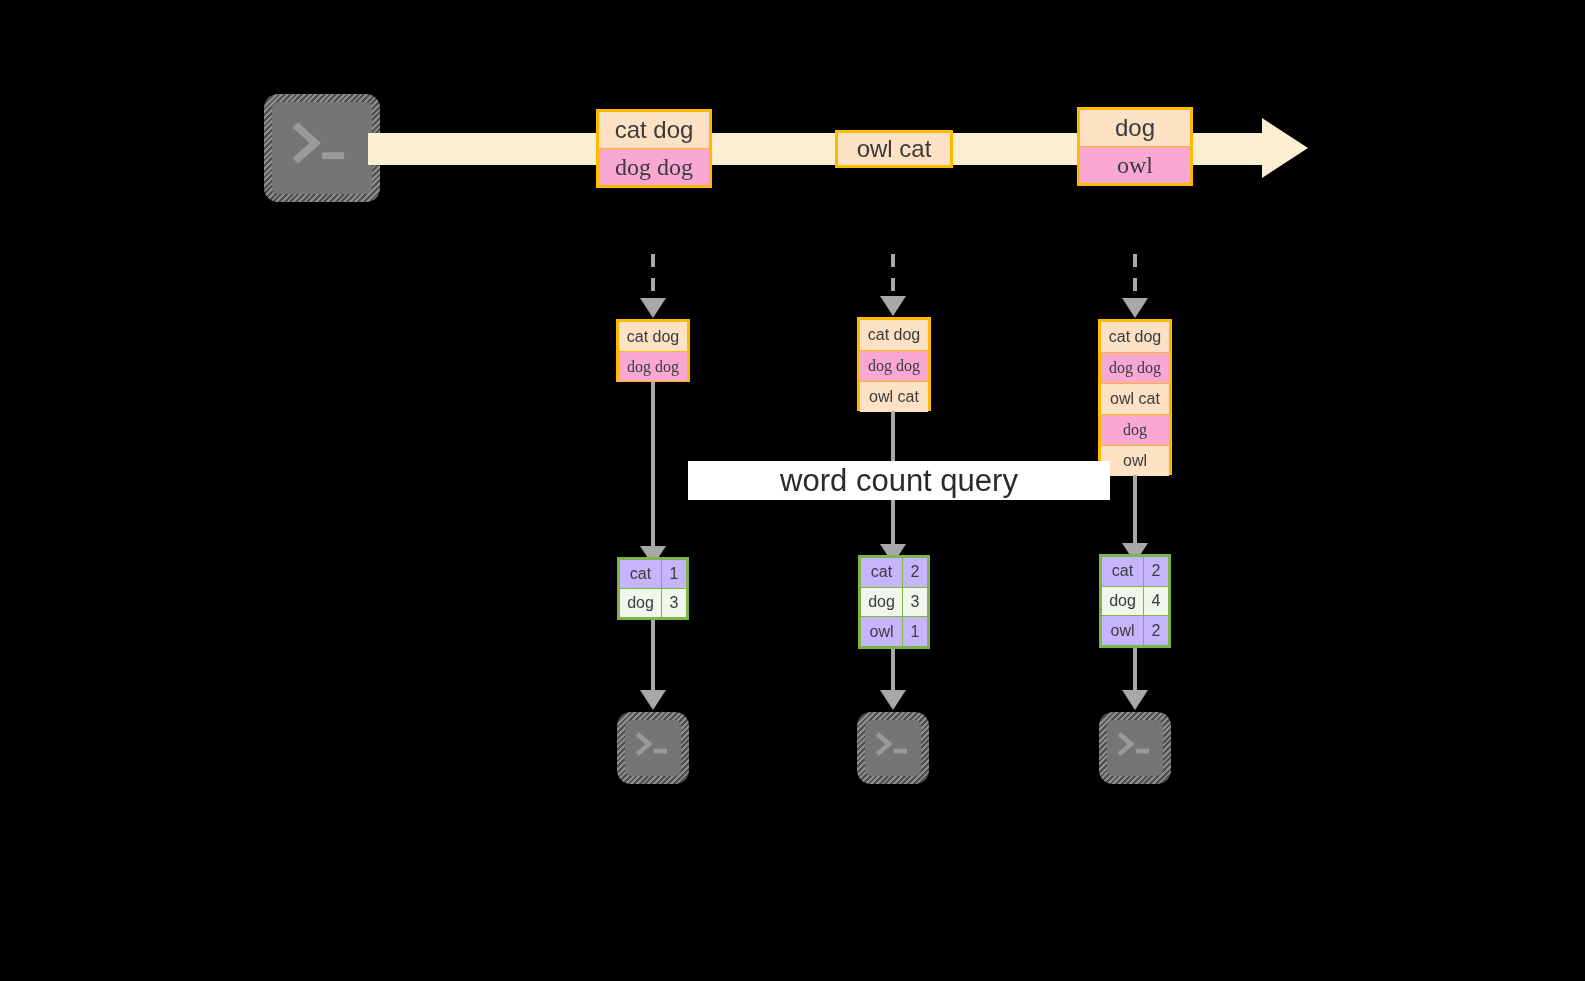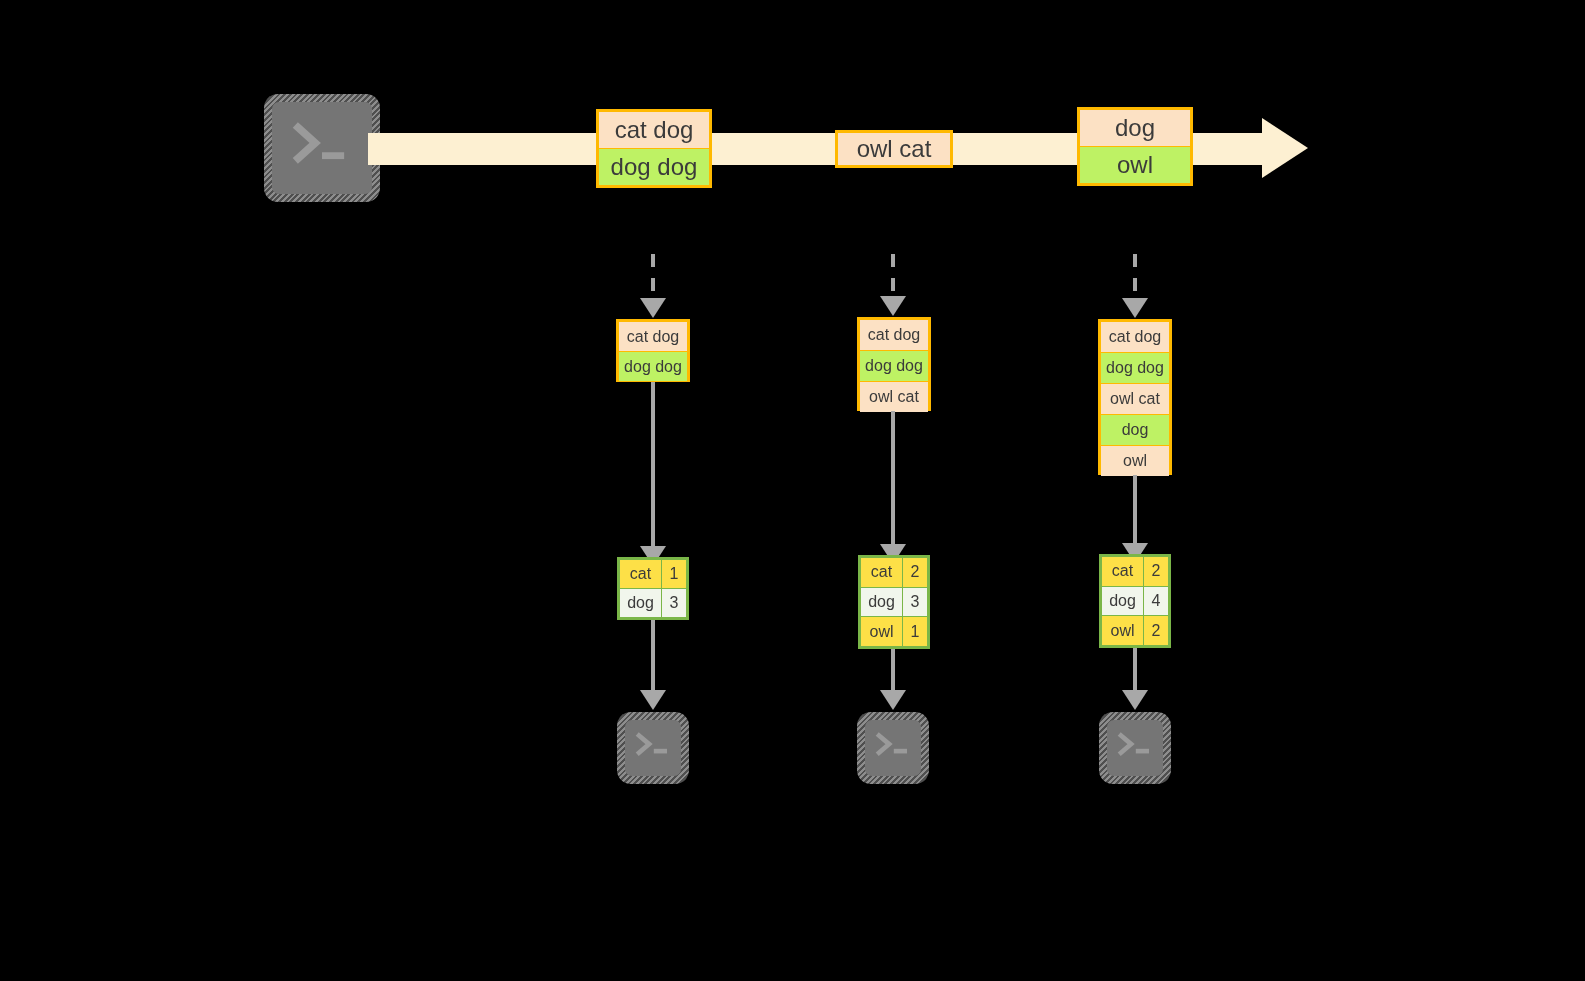--- a/index.html
+++ b/index.html
@@ -25,31 +25,31 @@
         border-bottom:30px solid transparent;}
 
   
   .obox{position:absolute;box-sizing:border-box;border:3px solid #ffb900;
         background:#fdf3e5;}
   .orow{box-sizing:border-box;display:flex;align-items:center;
         justify-content:center;color:#3b3b3b;white-space:nowrap;
         border-bottom:1px solid #ffb900;}
   .orow:last-child{border-bottom:none;}
   .orow.dark{background:#fce1c4;}
-  .orow.light{background:#bef264;}
+  .orow.light{background:#f9a8d4;font-family:Liberation Serif, serif;}
 
   
   .gbox{position:absolute;box-sizing:border-box;border:3px solid #7ab648;
         background:#f1f6ec;display:flex;flex-direction:column;}
   .grow{display:flex;flex:1 1 0;border-bottom:1px solid #7ab648;}
   .grow:last-child{border-bottom:none;}
   .gcell{box-sizing:border-box;display:flex;align-items:center;
          justify-content:center;color:#3b3b3b;white-space:nowrap;}
   .gcell.key{border-right:1px solid #7ab648;}
-  .grow.dark .gcell{background:#fde047;}
+  .grow.dark .gcell{background:#c4b5fd;}
   .grow.light .gcell{background:#f1f6ec;}
 
   
   .vline{position:absolute;width:4px;background:#a8a8a8;}
   .vdash{position:absolute;width:4px;
         background:repeating-linear-gradient(to bottom,#a8a8a8 0 13px,transparent 13px 24px);}
   .vhead{position:absolute;width:0;height:0;
         border-top:20px solid #a8a8a8;
         border-left:13px solid transparent;
         border-right:13px solid transparent;}
@@ -192,14 +192,15 @@
   <div class="vhead" style="left:1122px;top:690px;"></div>
 
   <div class="term" style="left:1099px;top:712px;width:72px;height:72px;">
     <div class="inner"></div>
     <svg viewBox="0 0 72 72">
       <path d="M18 20 L31 31 L18 42" fill="none" stroke="#9a9a9a" stroke-width="6" stroke-linecap="square"></path>
       <rect x="37" y="37" width="17" height="6" fill="#9a9a9a"></rect>
     </svg>
   </div>
 
+  <div class="banner" style="left:688px;top:461px;width:422px;height:39px;font-size:31px;">word count query</div>
 
 </div>
 
 </body></html>

